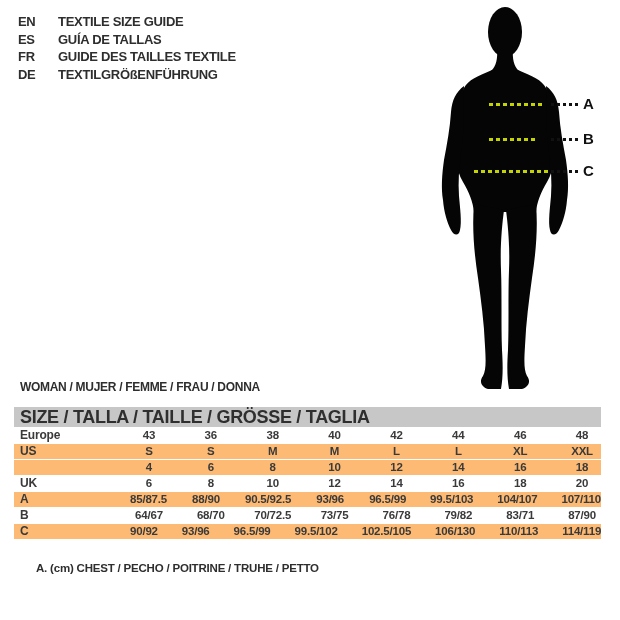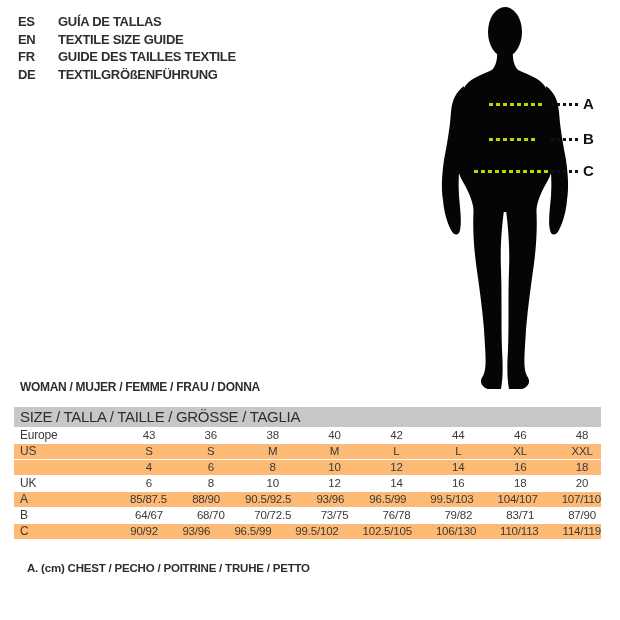--- a/index.html
+++ b/index.html
@@ -22,44 +22,44 @@
   .ya{left:489px;top:103px;width:56px;} .ba{left:551px;top:103px;width:28px;} .la{left:583px;top:95px;}
   .yb{left:489px;top:138px;width:46px;} .bb{left:551px;top:138px;width:28px;} .lb{left:583px;top:130px;}
   .yc{left:474px;top:170px;width:74px;} .bc{left:551px;top:170px;width:28px;} .lc{left:583px;top:162px;}
   .mline{position:absolute;}
   
   .gender-line{position:absolute;left:20px;top:380px;font-size:12px;font-weight:700;letter-spacing:-0.3px;}
   
   .size-table{position:absolute;left:14px;top:407px;width:587px;}
   .t-header{
     height:20px;line-height:20px;background:#c7c7c7;color:#2f2f2f;
-    font-size:15px;font-weight:400;letter-spacing:-0.3px;padding-left:6px;box-sizing:border-box;
+    font-size:18px;font-weight:700;letter-spacing:-0.3px;padding-left:6px;box-sizing:border-box;
   }
   .t-row{display:flex;height:16px;line-height:15px;box-sizing:border-box;border-top:1px solid #fff;
-    font-size:11.5px;font-weight:400;letter-spacing:-0.2px;color:#3a3a3a;gap:24px;}
+    font-size:11.5px;font-weight:700;letter-spacing:-0.2px;color:#3a3a3a;gap:24px;}
   .t-row.shade{background:#fdba74;}
   .t-label{flex:0 0 86px;padding-left:6px;text-align:left;font-size:12px;}
   .t-cell{flex:1 1 0;text-align:center;}
   
-  .legend{position:absolute;left:27px;top:560px;}
+  .legend{position:absolute;left:36px;top:560px;}
   .legend-line{font-size:11.5px;font-weight:700;letter-spacing:-0.2px;line-height:17.6px;white-space:nowrap;}
 </style>
 </head>
 <body>
 
 <div class="canvas">
 
   <div class="lang-list">
     <div class="lang-row">
+      <span class="lang-code">EN</span>
+      <span class="lang-label">TEXTILE SIZE GUIDE</span>
+    </div>
+    <div class="lang-row">
       <span class="lang-code">ES</span>
       <span class="lang-label">GUÍA DE TALLAS</span>
-    </div>
-    <div class="lang-row">
-      <span class="lang-code">EN</span>
-      <span class="lang-label">TEXTILE SIZE GUIDE</span>
     </div>
     <div class="lang-row">
       <span class="lang-code">FR</span>
       <span class="lang-label">GUIDE DES TAILLES TEXTILE</span>
     </div>
     <div class="lang-row">
       <span class="lang-code">DE</span>
       <span class="lang-label">TEXTILGRÖßENFÜHRUNG</span>
     </div>
   </div>

